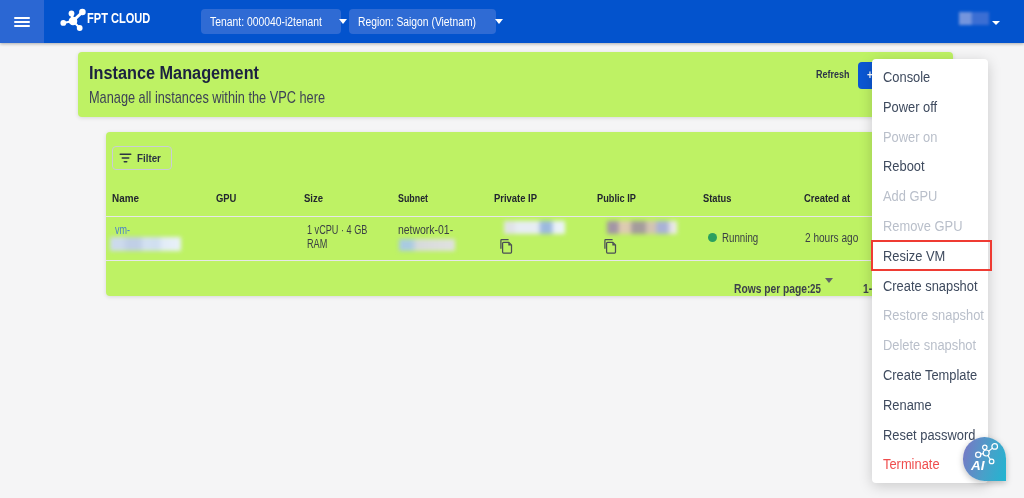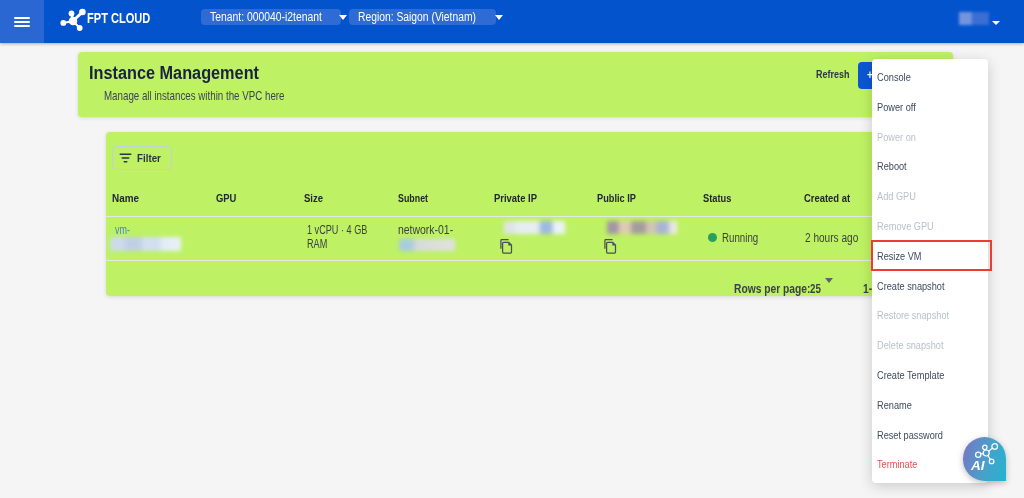--- a/index.html
+++ b/index.html
@@ -7,44 +7,44 @@
   body { font-family:"Liberation Sans", sans-serif; background:#f5f5f6; position:relative; }
   .abs { position:absolute; }
   .sx { display:inline-block; transform:scaleX(var(--s,.84)); transform-origin:0 50%; white-space:pre; }
 
   
   #topbar { position:absolute; left:0; top:0; width:1024px; height:43px; background:#0353cd; box-shadow:0 1px 3px rgba(0,0,0,.3); }
   #burgerbox { position:absolute; left:0; top:0; width:44px; height:43px; background:#2b67d3; }
   .hline { position:absolute; left:14px; width:16px; height:2px; background:#fff; border-radius:1px; }
   #logo-ic { position:absolute; left:57px; top:5px; }
   #logo-tx { position:absolute; left:87px; top:10px; color:#fff; font-size:14px; font-weight:bold; }
-  .chip { position:absolute; top:9px; height:16px; background:#2f6bd4; border-radius:4px; color:#fff; font-size:12px; display:flex; align-items:center; justify-content:space-between; padding:0 9px; white-space:nowrap; }
+  .chip { position:absolute; top:9px; height:25px; background:#2f6bd4; border-radius:4px; color:#fff; font-size:12px; display:flex; align-items:center; justify-content:space-between; padding:0 9px; white-space:nowrap; }
   .caret { width:0; height:0; border-left:4.5px solid transparent; border-right:4.5px solid transparent; border-top:5px solid #fff; }
   #userblur { position:absolute; left:958.5px; top:12px; width:30px; height:13px; background:linear-gradient(90deg,#7495dd 0%,#7495dd 40%,#3b6ed3 45%,#3b6ed3 100%); filter:blur(1.5px); }
   #usercaret { position:absolute; left:992px; top:20.5px; }
 
   
   .card { position:absolute; left:78px; width:875px; background:#bef264; border-radius:4px; box-shadow:0 1px 4px rgba(0,0,0,.12); }
   #card1 { top:52px; height:65px; }
   #card1 h1 { position:absolute; left:11px; top:11px; font-size:18px; color:#1b2140; font-weight:bold; }
-  #card1 p { position:absolute; left:26px; top:35.5px; font-size:13px; color:#3d4356;text-decoration:underline; }
+  #card1 p { position:absolute; left:11px; top:35.5px; font-size:17px; color:#3d4356;text-decoration:underline; }
   #refresh { position:absolute; left:738px; top:16px; font-size:11.5px; font-weight:bold; color:#2c3548; }
   #createbtn { position:absolute; left:780px; top:10px; width:120px; height:27px; background:#0b57d3; border-radius:4px; color:#fff; font-size:12px; font-weight:bold; line-height:27px; padding-left:9px; overflow:hidden; white-space:nowrap; }
 
   #card2 { top:132px; height:164px;margin-left:28px; }
   #filterbtn { position:absolute; left:6px; top:14px; width:60px; height:24px; border:1px solid #c9cdd6; border-radius:4px; display:flex; align-items:center; justify-content:center; gap:5px; color:#2b3344; font-size:11.5px; font-weight:bold; }
   .th { position:absolute; top:59.5px; font-size:11.5px; font-weight:bold; color:#23272f; }
   .line { position:absolute; left:0; width:875px; height:1px; background:#e7e7ea; }
   .td { position:absolute; font-size:12px; color:#3b4045; }
   .blur { position:absolute; filter:blur(2.2px); border-radius:1px; }
   .pag { position:absolute; top:149px; font-size:13px; color:#3c414b;font-weight:bold; }
 
   
   #menu { position:absolute; left:872px; top:59px; width:116px; height:424px; background:#fff; border-radius:4px; box-shadow:0 3px 14px rgba(0,0,0,.18); padding-top:4px; z-index:5; }
-  #menu .mi { height:29.8px; line-height:29.8px; padding-left:5px; font-size:10px; color:#3e4a5e; white-space:nowrap; }
+  #menu .mi { height:29.8px; line-height:29.8px; padding-left:11px; font-size:14px; color:#3e4a5e; white-space:nowrap; }
   #menu .dis { color:#b9bfca; }
   #menu .red { color:#ef4d4d; }
   #menu .mi .sx { --s:0.92; }
   #redbox { position:absolute; left:871px; top:240px; width:121px; height:31px; border:2.5px solid #ef3b33; z-index:6; }
 
   
   #ai { position:absolute; left:962.5px; top:437px; width:43.5px; height:43.5px; border-radius:50% 50% 0 50%; background:linear-gradient(105deg,#7b74c4 0%,#49a0c9 55%,#21b5d1 100%); z-index:7; box-shadow:0 2px 6px rgba(0,0,0,.25); }
 </style>
 </head>
 <body>

